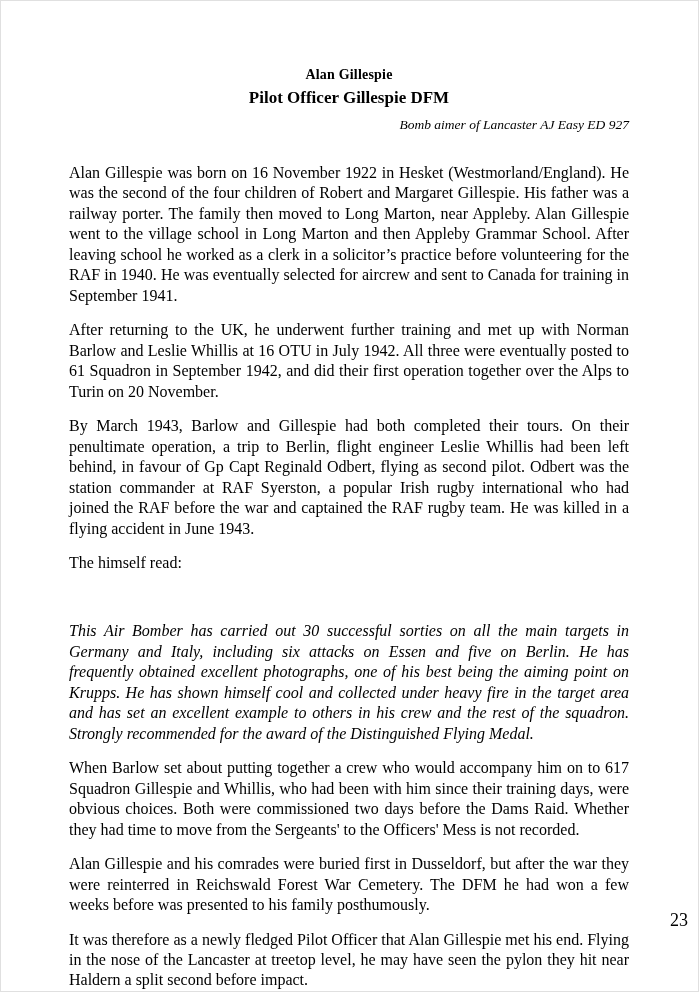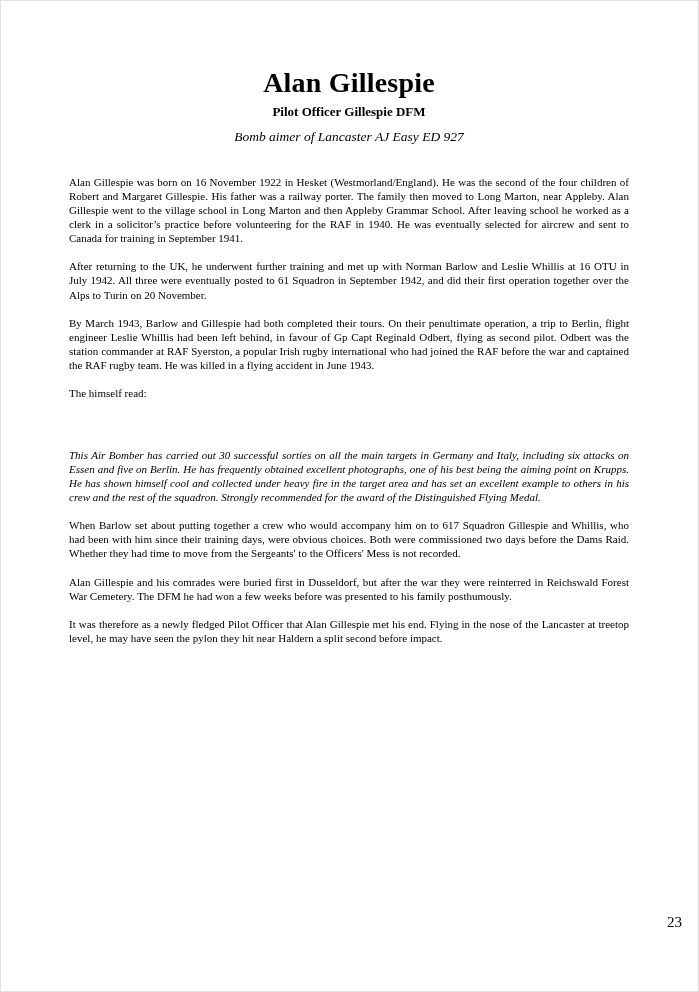--- a/index.html
+++ b/index.html
@@ -17,55 +17,55 @@
     border: 1px solid #e0e0e0;
     color: #000000;
     overflow: hidden;
   }
   .content {
     box-sizing: border-box;
     padding: 66px 69px 0 68px;
   }
   .doc-title {
     text-align: center;
-    font-size: 28px;
+    font-size: 14px;
     font-weight: bold;
     margin: 0 0 5px 0;
     letter-spacing: 0.2px;
   }
   .doc-subtitle {
     text-align: center;
-    font-size: 13px;
+    font-size: 17px;
     font-weight: bold;
     margin: 0 0 9px 0;
   }
   .doc-tagline {
-    text-align: center;
+    text-align: right;
     font-size: 13.5px;
     font-style: italic;
     margin: 0 0 30px 0;
   }
   .body-text p {
-    font-size: 11px;
+    font-size: 16px;
     line-height: 1.28;
     text-align: justify;
     margin: 0 0 14px 0;
   }
   .body-text p.italic {
     font-style: italic;
     margin-top: 48px;
   }
   .body-text p.tight {
     margin-bottom: 12px;
   }
   .page-number {
     position: absolute;
-    right: 16px;
+    right: 10px;
     bottom: 60px;
-    font-size: 15px;
+    font-size: 18px;
   }
 </style>
 </head>
 <body>
 
 <div class="page">
   <div class="content">
 
     <h1 class="doc-title">Alan Gillespie</h1>
 

